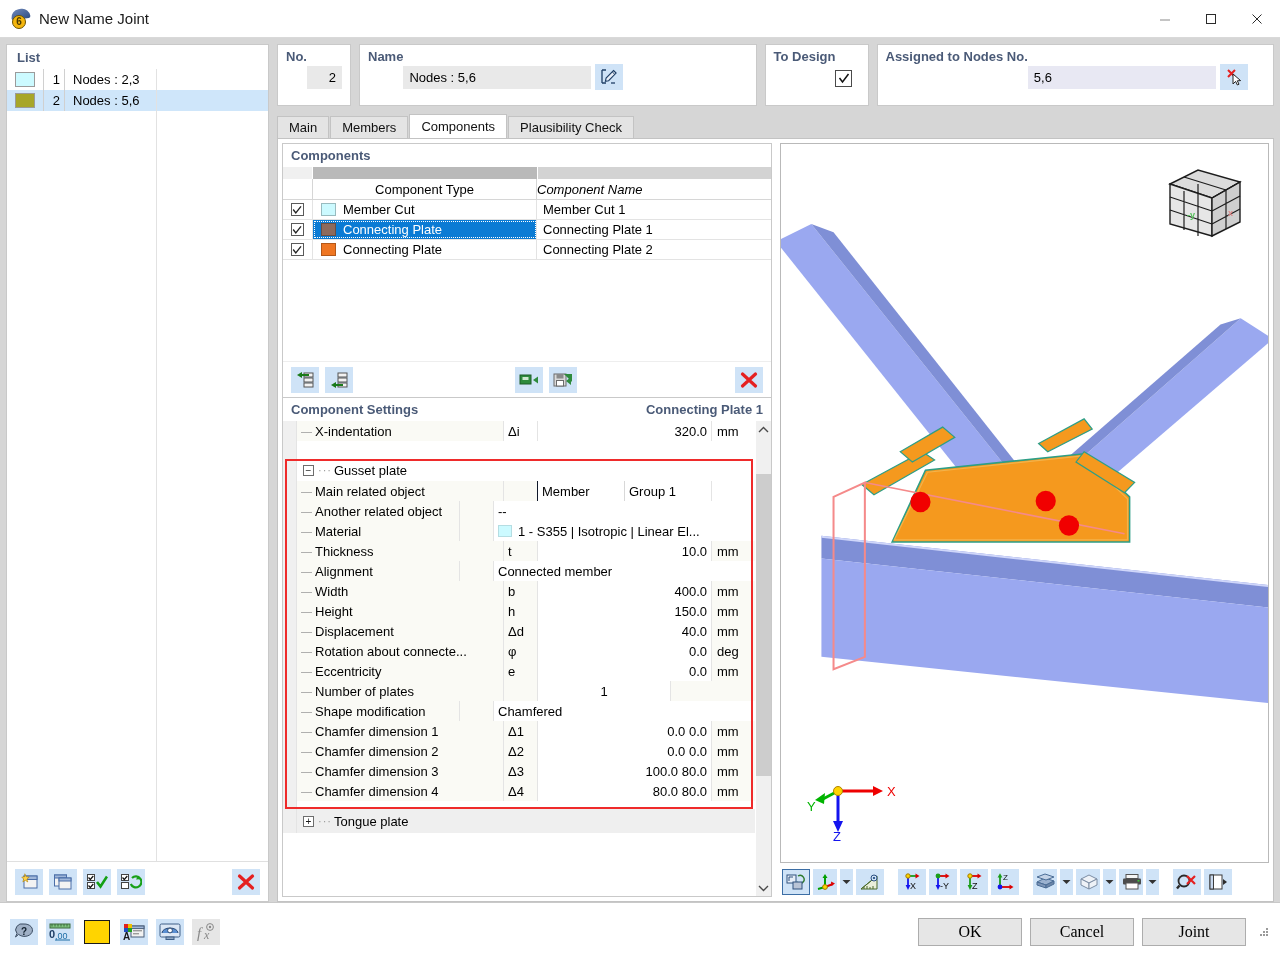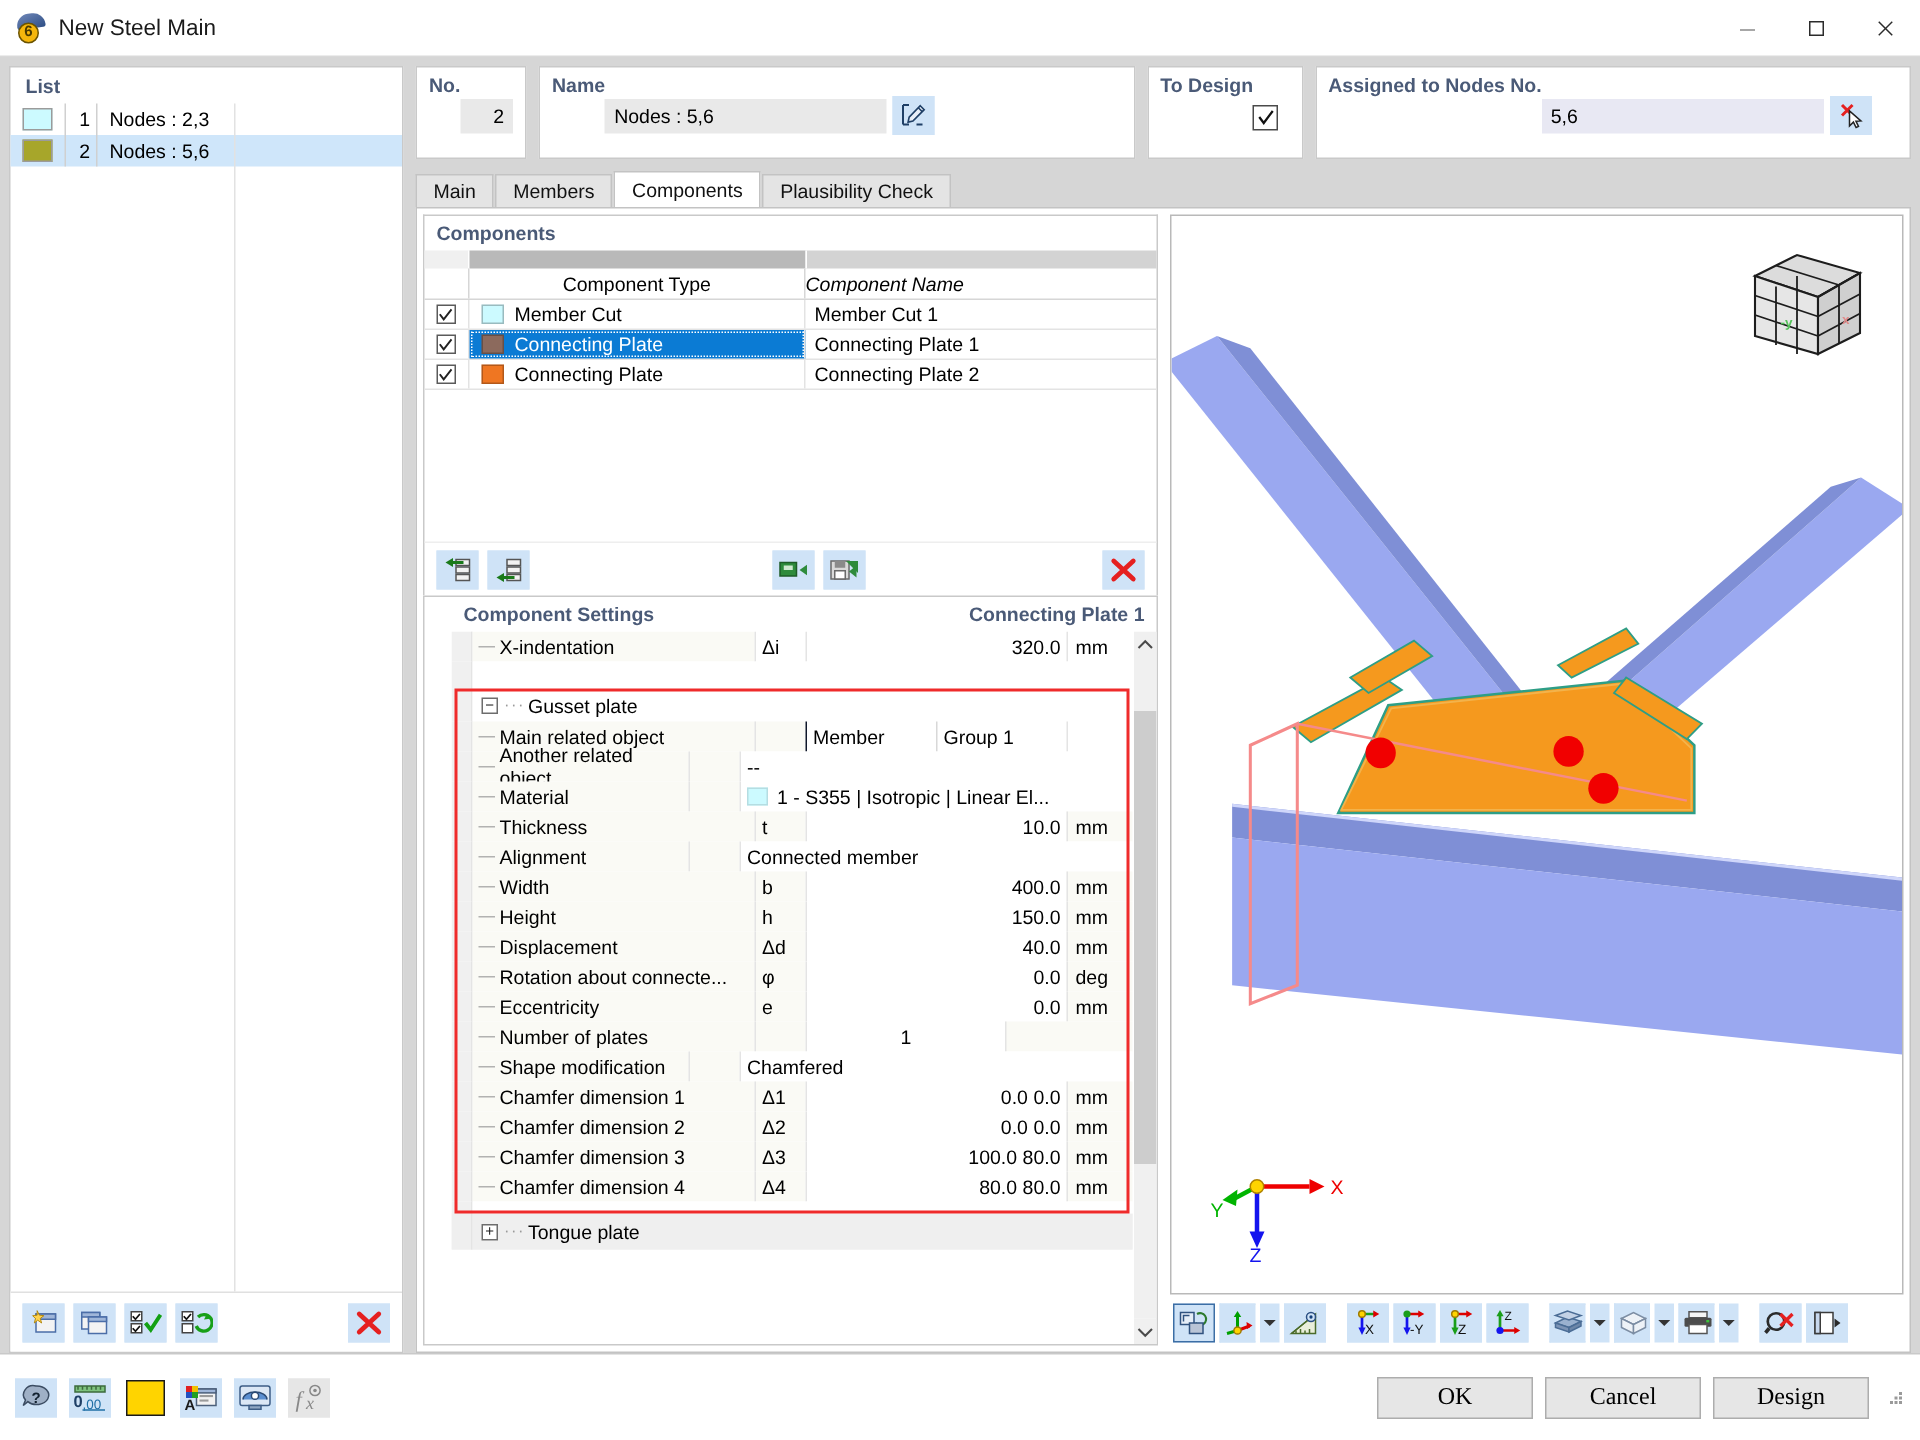--- a/index.html
+++ b/index.html
@@ -180,21 +180,21 @@
 </head>
 <body>
 
 <div class="win">
 
   <div class="titlebar">
     <div class="title-icon">
       <div class="hat"></div>
         <div class="six">6</div>
     </div>
-    <div class="title-text">New Steel Main</div>
+    <div class="title-text">New Name Joint</div>
     <div class="winbtns">
       <div class="winbtn">
         <svg width="14" height="14">
             <line x1="2" y1="8" x2="12" y2="8" stroke="#8a8a8a" stroke-width="1"></line>
           </svg>
       </div>
       <div class="winbtn">
         <svg width="14" height="14">
             <rect x="2.5" y="2.5" width="9" height="9" fill="none" stroke="#2b2b2b" stroke-width="1"></rect>
           </svg>
@@ -430,21 +430,21 @@
                 <div class="spacer"></div>
                 <div class="ibtn">
                   <svg width="20" height="18" viewBox="0 0 20 18">
                       <path d="M3.5 3 L16.5 15 M16.5 3 L3.5 15" stroke="#e52020" stroke-width="3.2" stroke-linecap="round"></path>
                     </svg>
                 </div>
               </div>
             </div>
           </div>
 
-          <div class="panel csettings" style="margin:0 0 4px 4px;padding-left:18px;">
+          <div class="panel csettings" style="margin:0 0 4px 4px;">
             <div class="panel-head">
               <span>Component Settings</span>
               <span class="rightlbl">Connecting Plate 1</span>
             </div>
             <div class="cs-scroll">
               <div class="cs-grid">
 
                 <div class="srow white">
                   <div class="gut"></div>
                   <div class="namecell indent2" style="background:#fafaf5">
@@ -936,21 +936,21 @@
         <text x="3" y="16" font-size="15" font-style="italic" fill="#888" font-family="Liberation Serif, serif">f</text>
         <text x="10" y="17" font-size="12" font-style="italic" fill="#888" font-family="Liberation Serif, serif">x</text>
         <circle cx="16" cy="5" r="3.4" fill="none" stroke="#888"></circle>
           <circle cx="16" cy="5" r="1.2" fill="#888"></circle>
       </svg>
     </div>
 
     <div class="spacer"></div>
     <div class="btn">OK</div>
     <div class="btn">Cancel</div>
-    <div class="btn">Design</div>
+    <div class="btn">Joint</div>
     <div class="grip">
       <svg width="12" height="12" viewBox="0 0 12 12">
         <g fill="#9a9a9a">
           <rect x="8" y="8" width="2" height="2"></rect>
             <rect x="5" y="8" width="2" height="2"></rect>
             <rect x="8" y="5" width="2" height="2"></rect>
           <rect x="2" y="8" width="2" height="2"></rect>
             <rect x="5" y="5" width="2" height="2"></rect>
             <rect x="8" y="2" width="2" height="2"></rect>
         </g>

